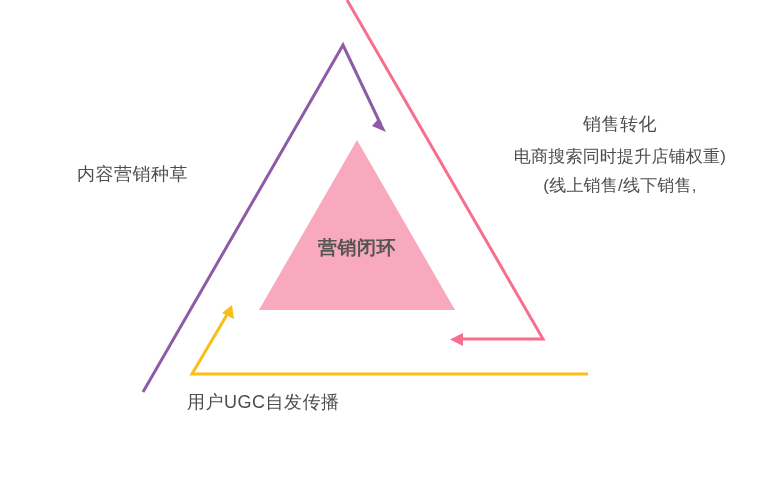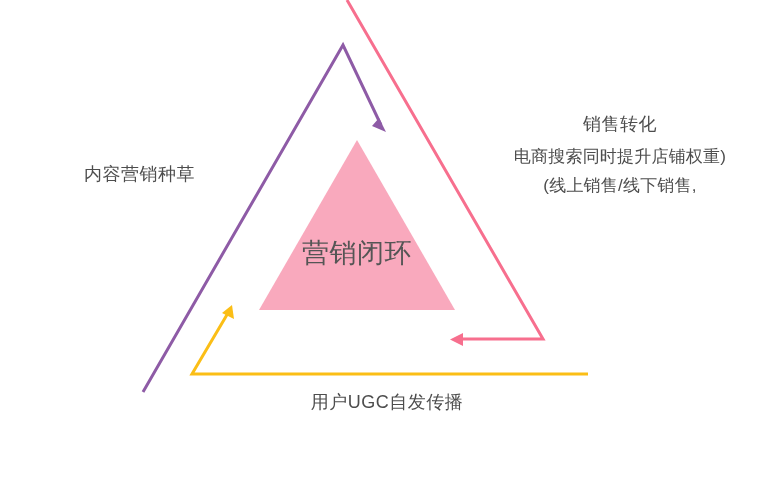--- a/index.html
+++ b/index.html
@@ -37,28 +37,29 @@
   }
   .label-main {
     font-size: 18px;
     letter-spacing: 0.5px;
   }
   .label-sub {
     font-size: 17px;
     letter-spacing: 0.2px;
   }
   .label-center {
-    font-size: 27px;
+    font-size: 19px;
     letter-spacing: 0.5px;
     color: #555555;
+    font-weight: bold;
   }
 
   
   #label-content-marketing {
-    left: 84px;
+    left: 77px;
     top: 162px;
   }
   
   #label-sales-group {
     left: 474px;
     top: 112px;
     width: 292px;
     text-align: center;
   }
   #label-sales-group .label-main {
@@ -69,21 +70,20 @@
     margin-top: 10px;
   }
   #label-sales-group .label-sub + .label-sub {
     margin-top: 6px;
   }
   
   #label-ugc-group {
     left: 187px;
     top: 390px;
     width: 400px;
-    text-align: center;
   }
   #label-ugc-group .label-main {
     display: block;
   }
   #label-ugc-group .label-sub {
     display: block;
     margin-top: 13px;
   }
   
   #label-closed-loop {

